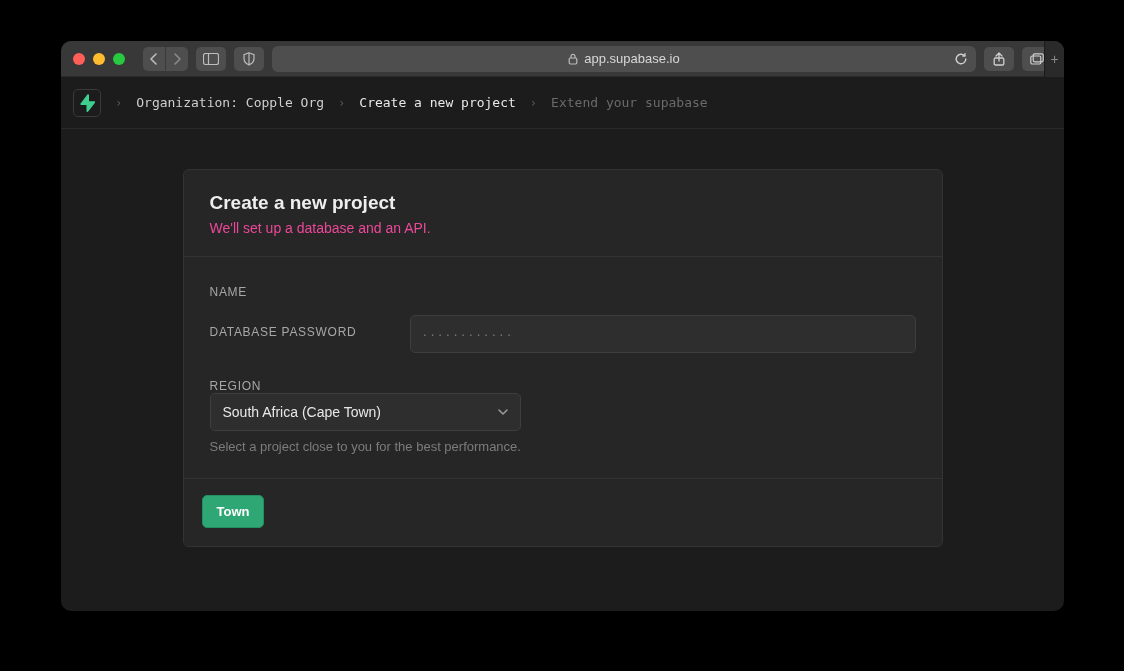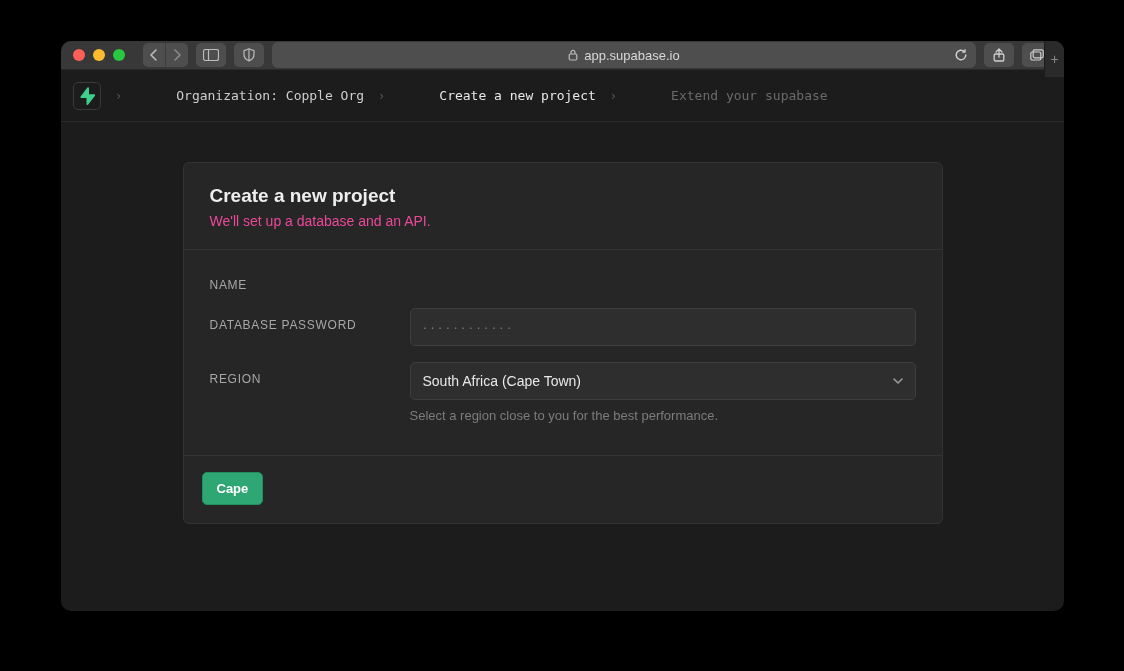--- a/index.html
+++ b/index.html
@@ -17,21 +17,21 @@
     top: 41px;
     width: 1003px;
     height: 570px;
     background: #1c1c1c;
     border-radius: 10px;
     overflow: hidden;
     box-shadow: 0 10px 40px rgba(0,0,0,0.6);
   }
   
   .titlebar {
-    height: 29px;
+    height: 36px;
     background: #383838;
     display: flex;
     align-items: center;
     padding: 0 12px;
     gap: 8px;
     border-bottom: 1px solid #2a2a2a;
   }
   .traffic { display: flex; gap: 8px; margin-right: 10px; }
   .dot { width: 12px; height: 12px; border-radius: 50%; }
   .dot.red { background: #ff5f57; }
@@ -77,21 +77,21 @@
     padding: 0 12px;
     gap: 14px;
     font-family: ui-monospace, SFMono-Regular, Menlo, monospace;
     font-size: 13px;
   }
   .logo {
     width: 28px; height: 28px; border: 1px solid #3a3a3a; border-radius: 5px;
     display:flex;align-items:center;justify-content:center;
   }
   .chev { color: #5a5a5a; font-size: 12px; }
-  .crumb { color: #cfcfcf; margin-left: 40px; }
+  .crumb { color: #cfcfcf; }
   .crumb.active { color: #e9e9e9; }
   .crumb.muted { color: #6a6a6a; }
 
   
   .content {
     padding: 40px 0 0 0;
     display: flex; justify-content: center;
     background: #1c1c1c;
   }
   .card {
@@ -113,21 +113,21 @@
   }
   .card-hd p { color: #ec4899; font-size: 14px; }
   .card-body {
     padding: 18px 26px 24px 26px;
     border-bottom: 1px solid #333;
   }
   .row {
     display: flex; align-items: flex-start;
     margin-bottom: 16px;
   }
-  .row:last-child { margin-bottom: 8px; }
+  .row:last-child { margin-bottom: 0; flex-direction: column; }
   .lbl {
     width: 200px; padding-top: 10px;
     color: #a7a7a7; font-size: 12px; letter-spacing: 0.06em;
     text-transform: uppercase; font-weight: 400;
   }
   .ctrl { flex: 1; }
   .input, .select {
     width: 100%;
     height: 38px;
     background: #2e2e2e;
@@ -262,23 +262,23 @@
           <div class="lbl">REGION</div>
           <div class="ctrl">
             <div class="select-wrap">
               <input class="input select" readonly="" value="South Africa (Cape Town)" style="">
               <span class="chevd">
                 <svg width="12" height="8" viewBox="0 0 12 8">
                     <path d="M2 2l4 4 4-4" fill="none" stroke="#9a9a9a" stroke-width="1.6" stroke-linecap="round" stroke-linejoin="round"></path>
                   </svg>
               </span>
             </div>
-            <div class="hint">Select a region close to you for the best performance.</div>
+            <div class="hint">Select a project close to you for the best performance.</div>
           </div>
         </div>
       </div>
       <div class="card-ft">
-        <button class="btn-next">Cape</button>
+        <button class="btn-next">Town</button>
       </div>
     </div>
   </div>
 
 </div>
 
 </body></html>

